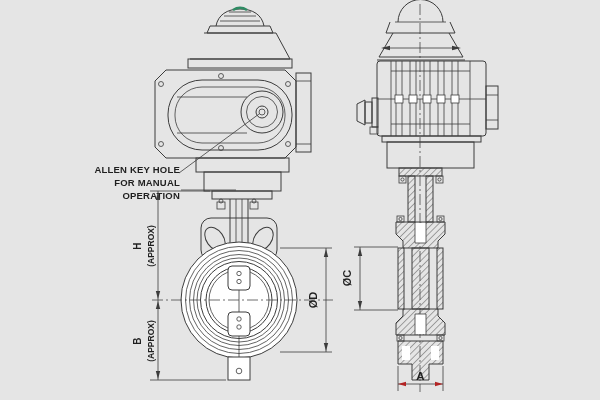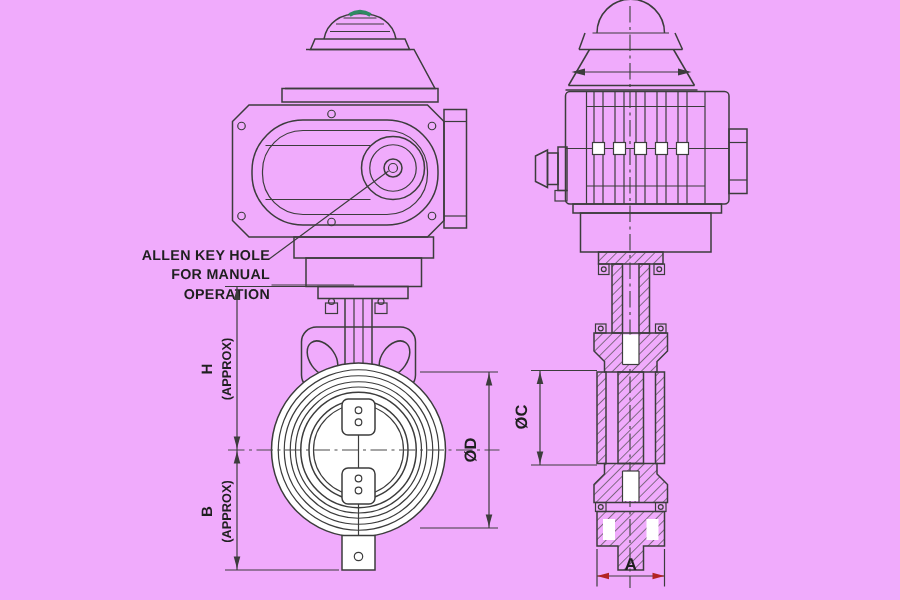--- a/index.html
+++ b/index.html
@@ -1,16 +1,16 @@
 <!DOCTYPE html>
 <html><head>
 <meta charset="utf-8">
 <style>
   html,body{margin:0;padding:0;background:#ffffff;}
-  .canvas{position:relative;width:600px;height:400px;background:#f0abfc;overflow:hidden;}
+  .canvas{position:relative;width:600px;height:400px;background:#e5e5e5;overflow:hidden;}
   svg{display:block;}
   svg text{
     font-family:"Liberation Sans","DejaVu Sans",sans-serif;
     font-weight:bold;
     fill:#1f1f1f;
   }
   .note-text{font-size:9.5px;letter-spacing:.2px;}
   .dim-text{font-size:10px;}
   .approx-text{font-size:8.5px;}
   .dia-text{font-size:11px;}

